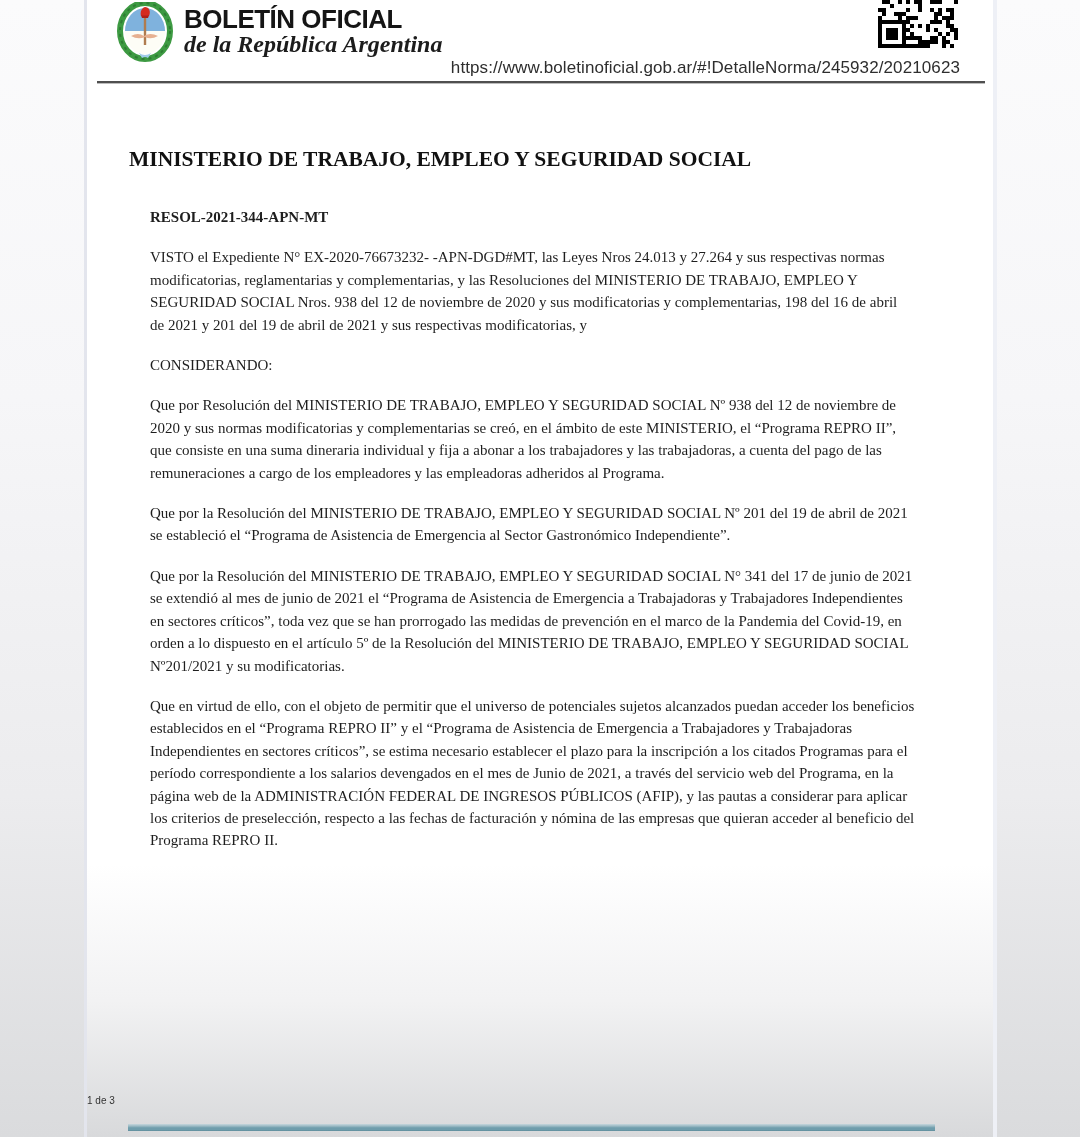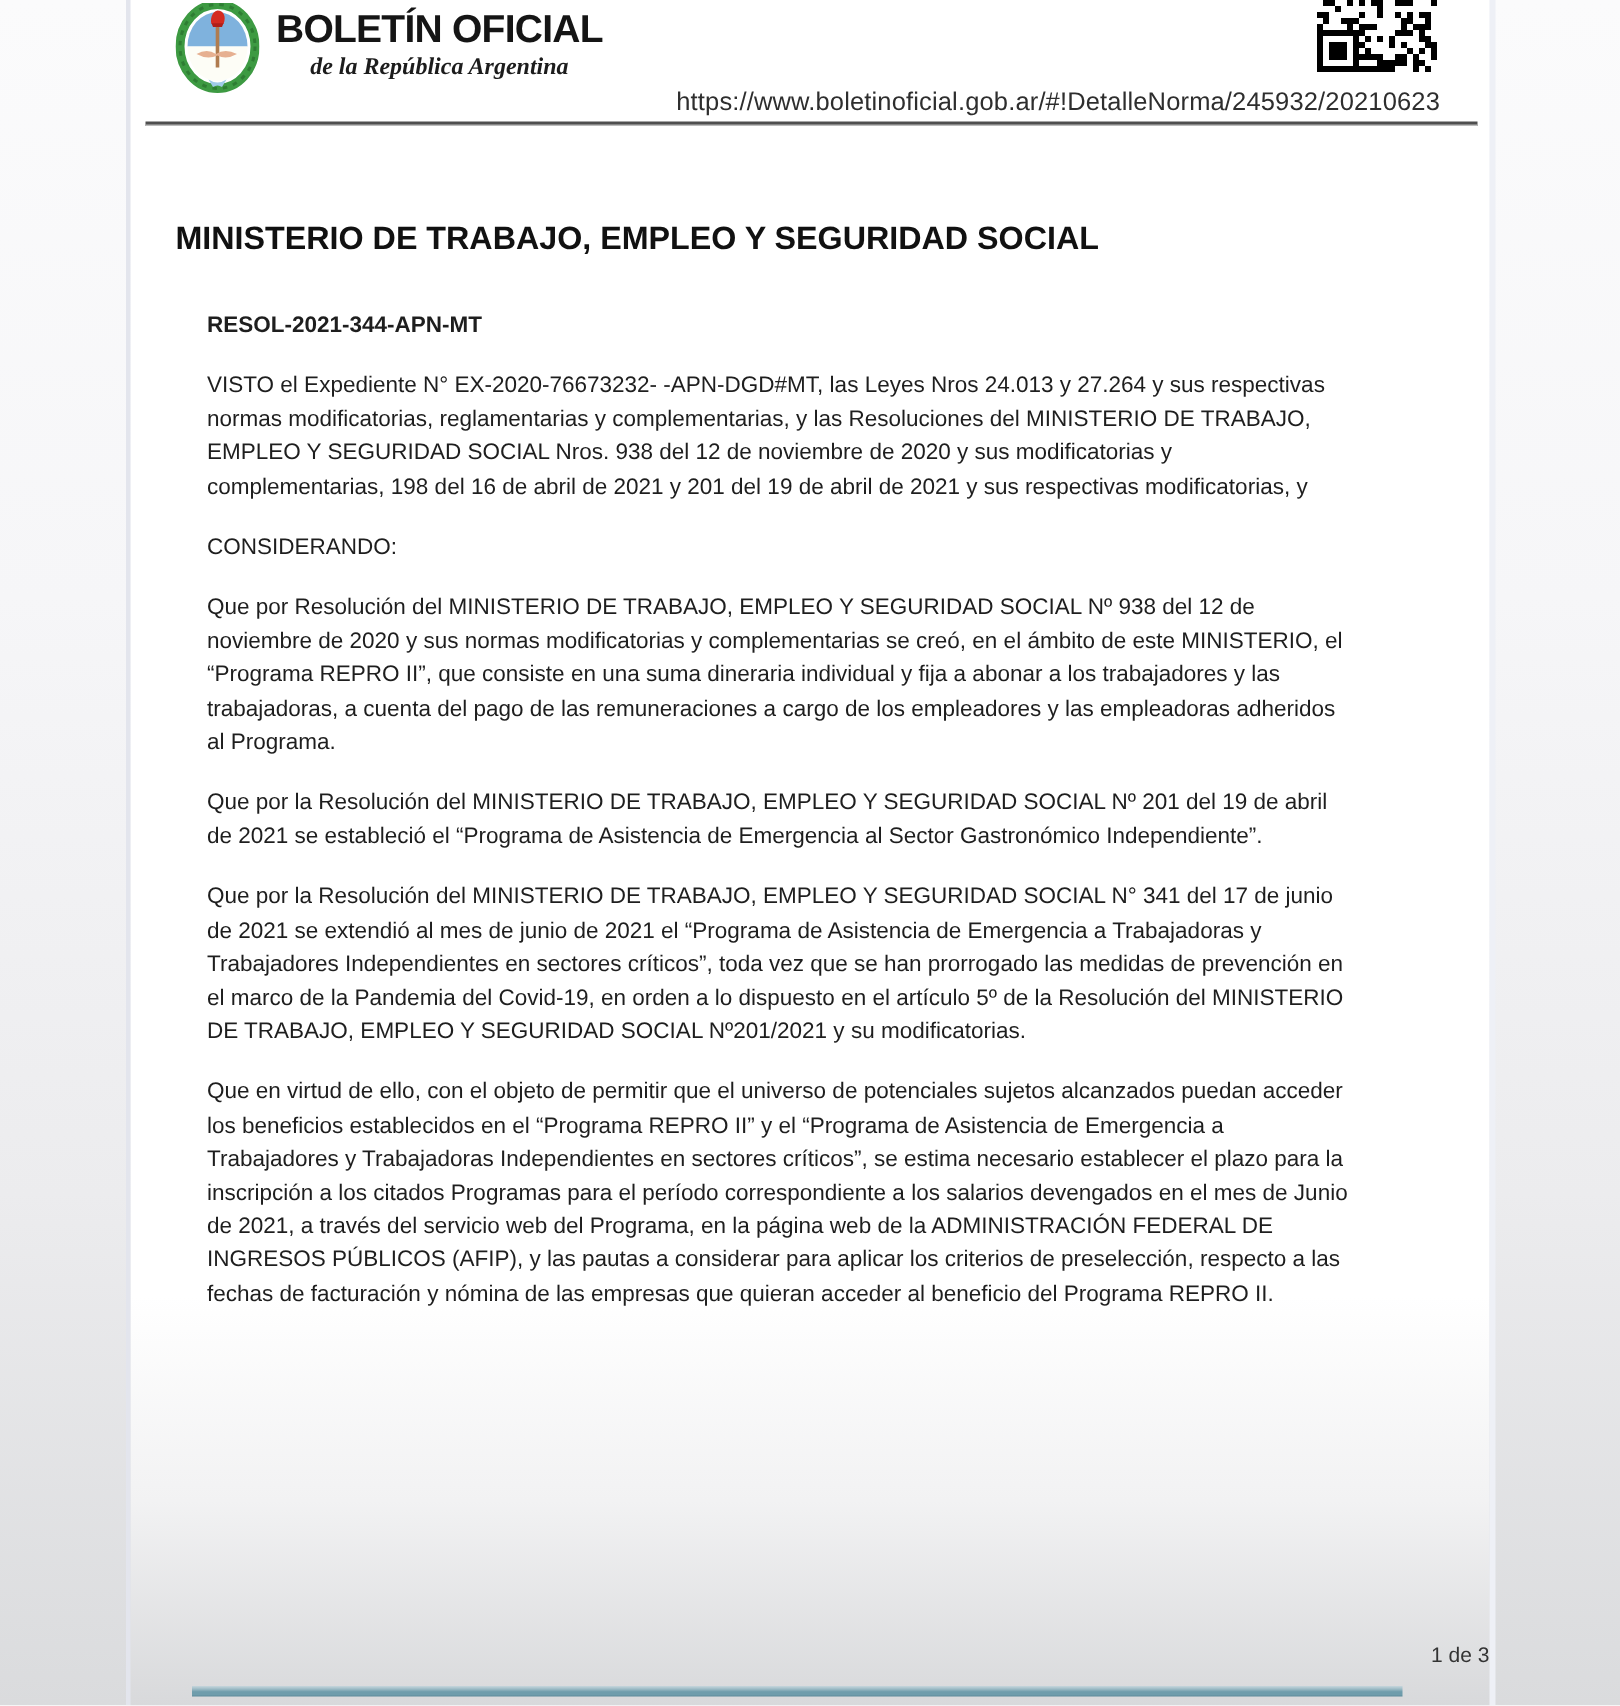--- a/index.html
+++ b/index.html
@@ -23,46 +23,46 @@
   }
   
   .coat{position:absolute;left:30px;top:2px;width:56px;height:62px;}
   .brand{position:absolute;left:97px;top:5px;}
   .brand-title{
     font-size:26px;font-weight:bold;color:#151515;letter-spacing:-0.5px;
     line-height:28px;
   }
   .brand-subtitle{
     font-family:"Liberation Serif","DejaVu Serif",serif;
-    font-style:italic;font-weight:bold;font-size:16px;color:#1c1c1c;
+    font-style:italic;font-weight:bold;font-size:24px;color:#1c1c1c;
     line-height:21px;margin-top:1px;text-align:center;
   }
   .qr{position:absolute;right:35px;top:0;width:80px;height:48px;overflow:hidden;}
   .doc-url{
     position:absolute;right:33px;top:58px;
     font-size:17px;color:#2e2e2e;letter-spacing:0.1px;
   }
   .rule{
     position:absolute;left:10px;top:81px;width:888px;height:2px;
     background:#4f4f4f;border-bottom:1px solid #bcbcbc;
   }
   
-  .doc{position:absolute;left:51px;top:146px;width:765px;color:#1e1e1e;}
+  .doc{position:absolute;left:63px;top:146px;width:765px;color:#1e1e1e;font-family:Liberation Serif, serif;}
   .doc h1{
     font-size:21.5px;line-height:26px;font-weight:bold;color:#111;
     margin:0 0 34px -21px;letter-spacing:0;
   }
   .doc p{
     font-size:15px;line-height:22.4px;margin:0 0 18px 0;
   }
   .doc p.bold{font-weight:bold;}
   
   .page-indicator{
-    position:absolute;left:0;width:906px;top:1095px;text-align:right;
-    font-size:14px;color:#333;
+    position:absolute;left:0;width:906px;top:1095px;text-align:left;
+    font-size:10px;color:#333;
   }
   .bottom-bar{
     position:absolute;left:128px;top:1124px;width:807px;height:7px;
     background:linear-gradient(180deg,#c6d6dc 0%,#9ebcc6 28%,var(--accent,#6f9dac) 55%,var(--accent,#6f9dac) 82%,#5d8b9a 100%);
   }
 </style>
 </head>
 <body>
 
 <div class="canvas">

